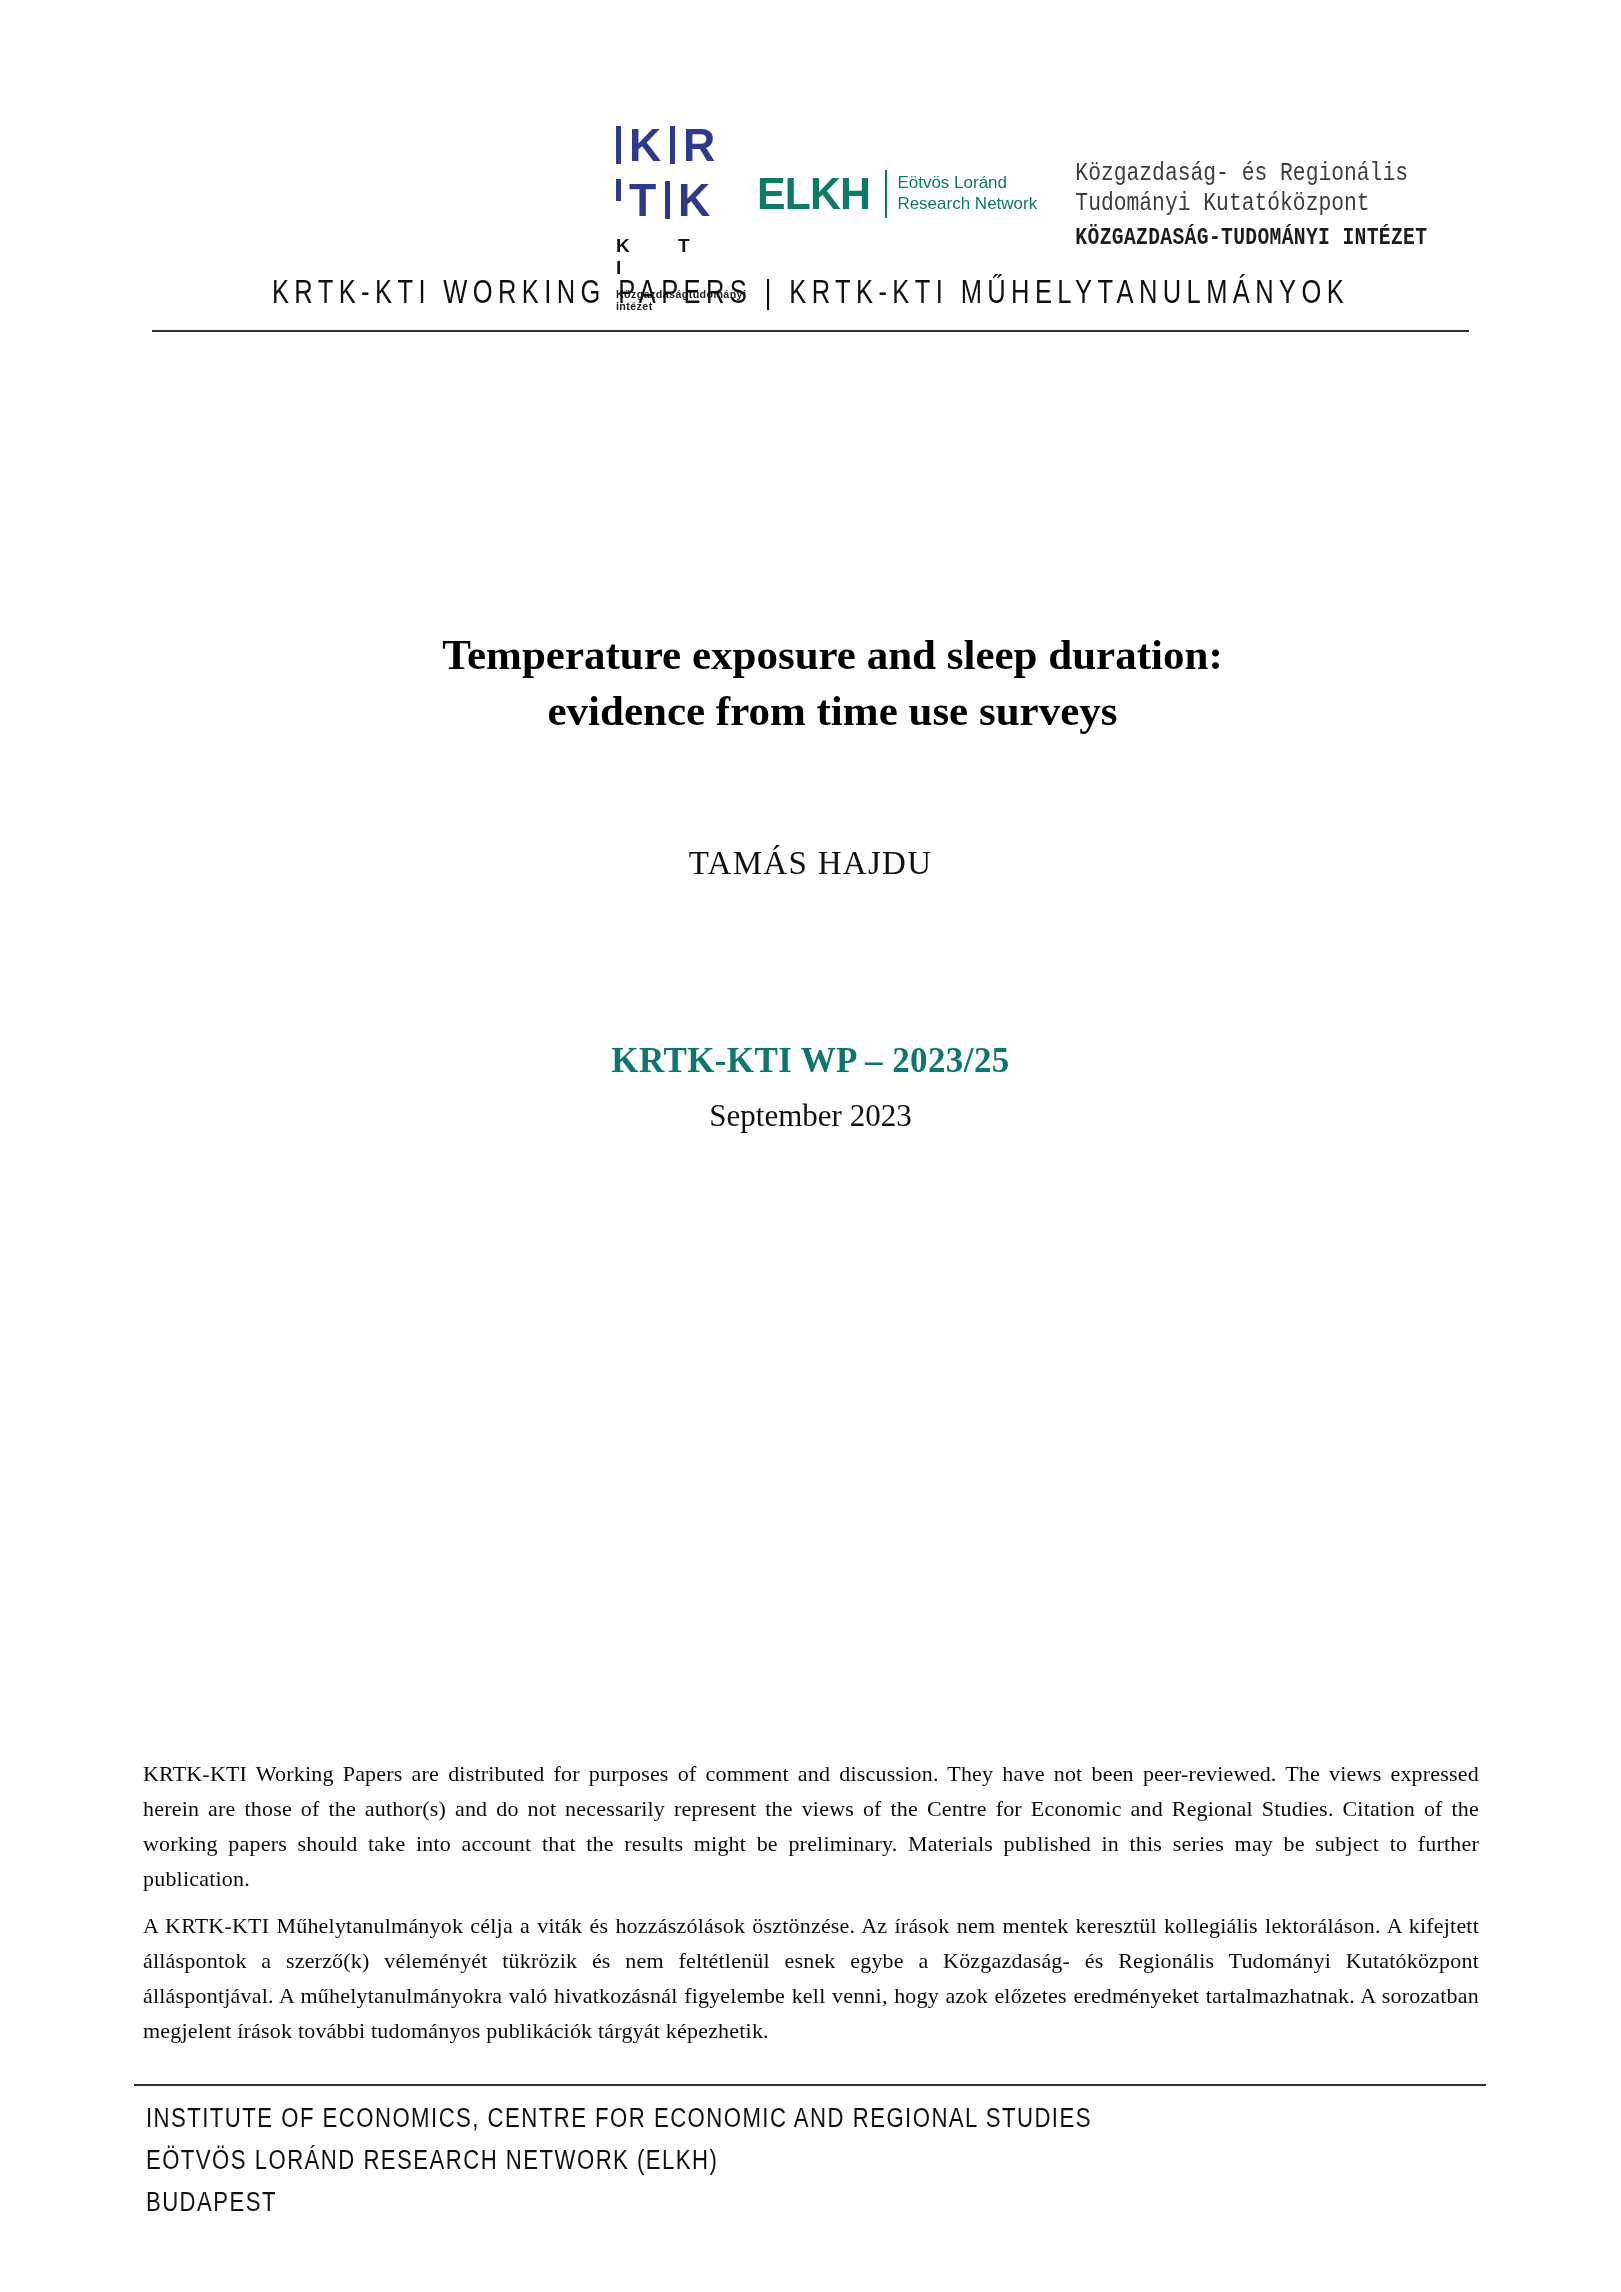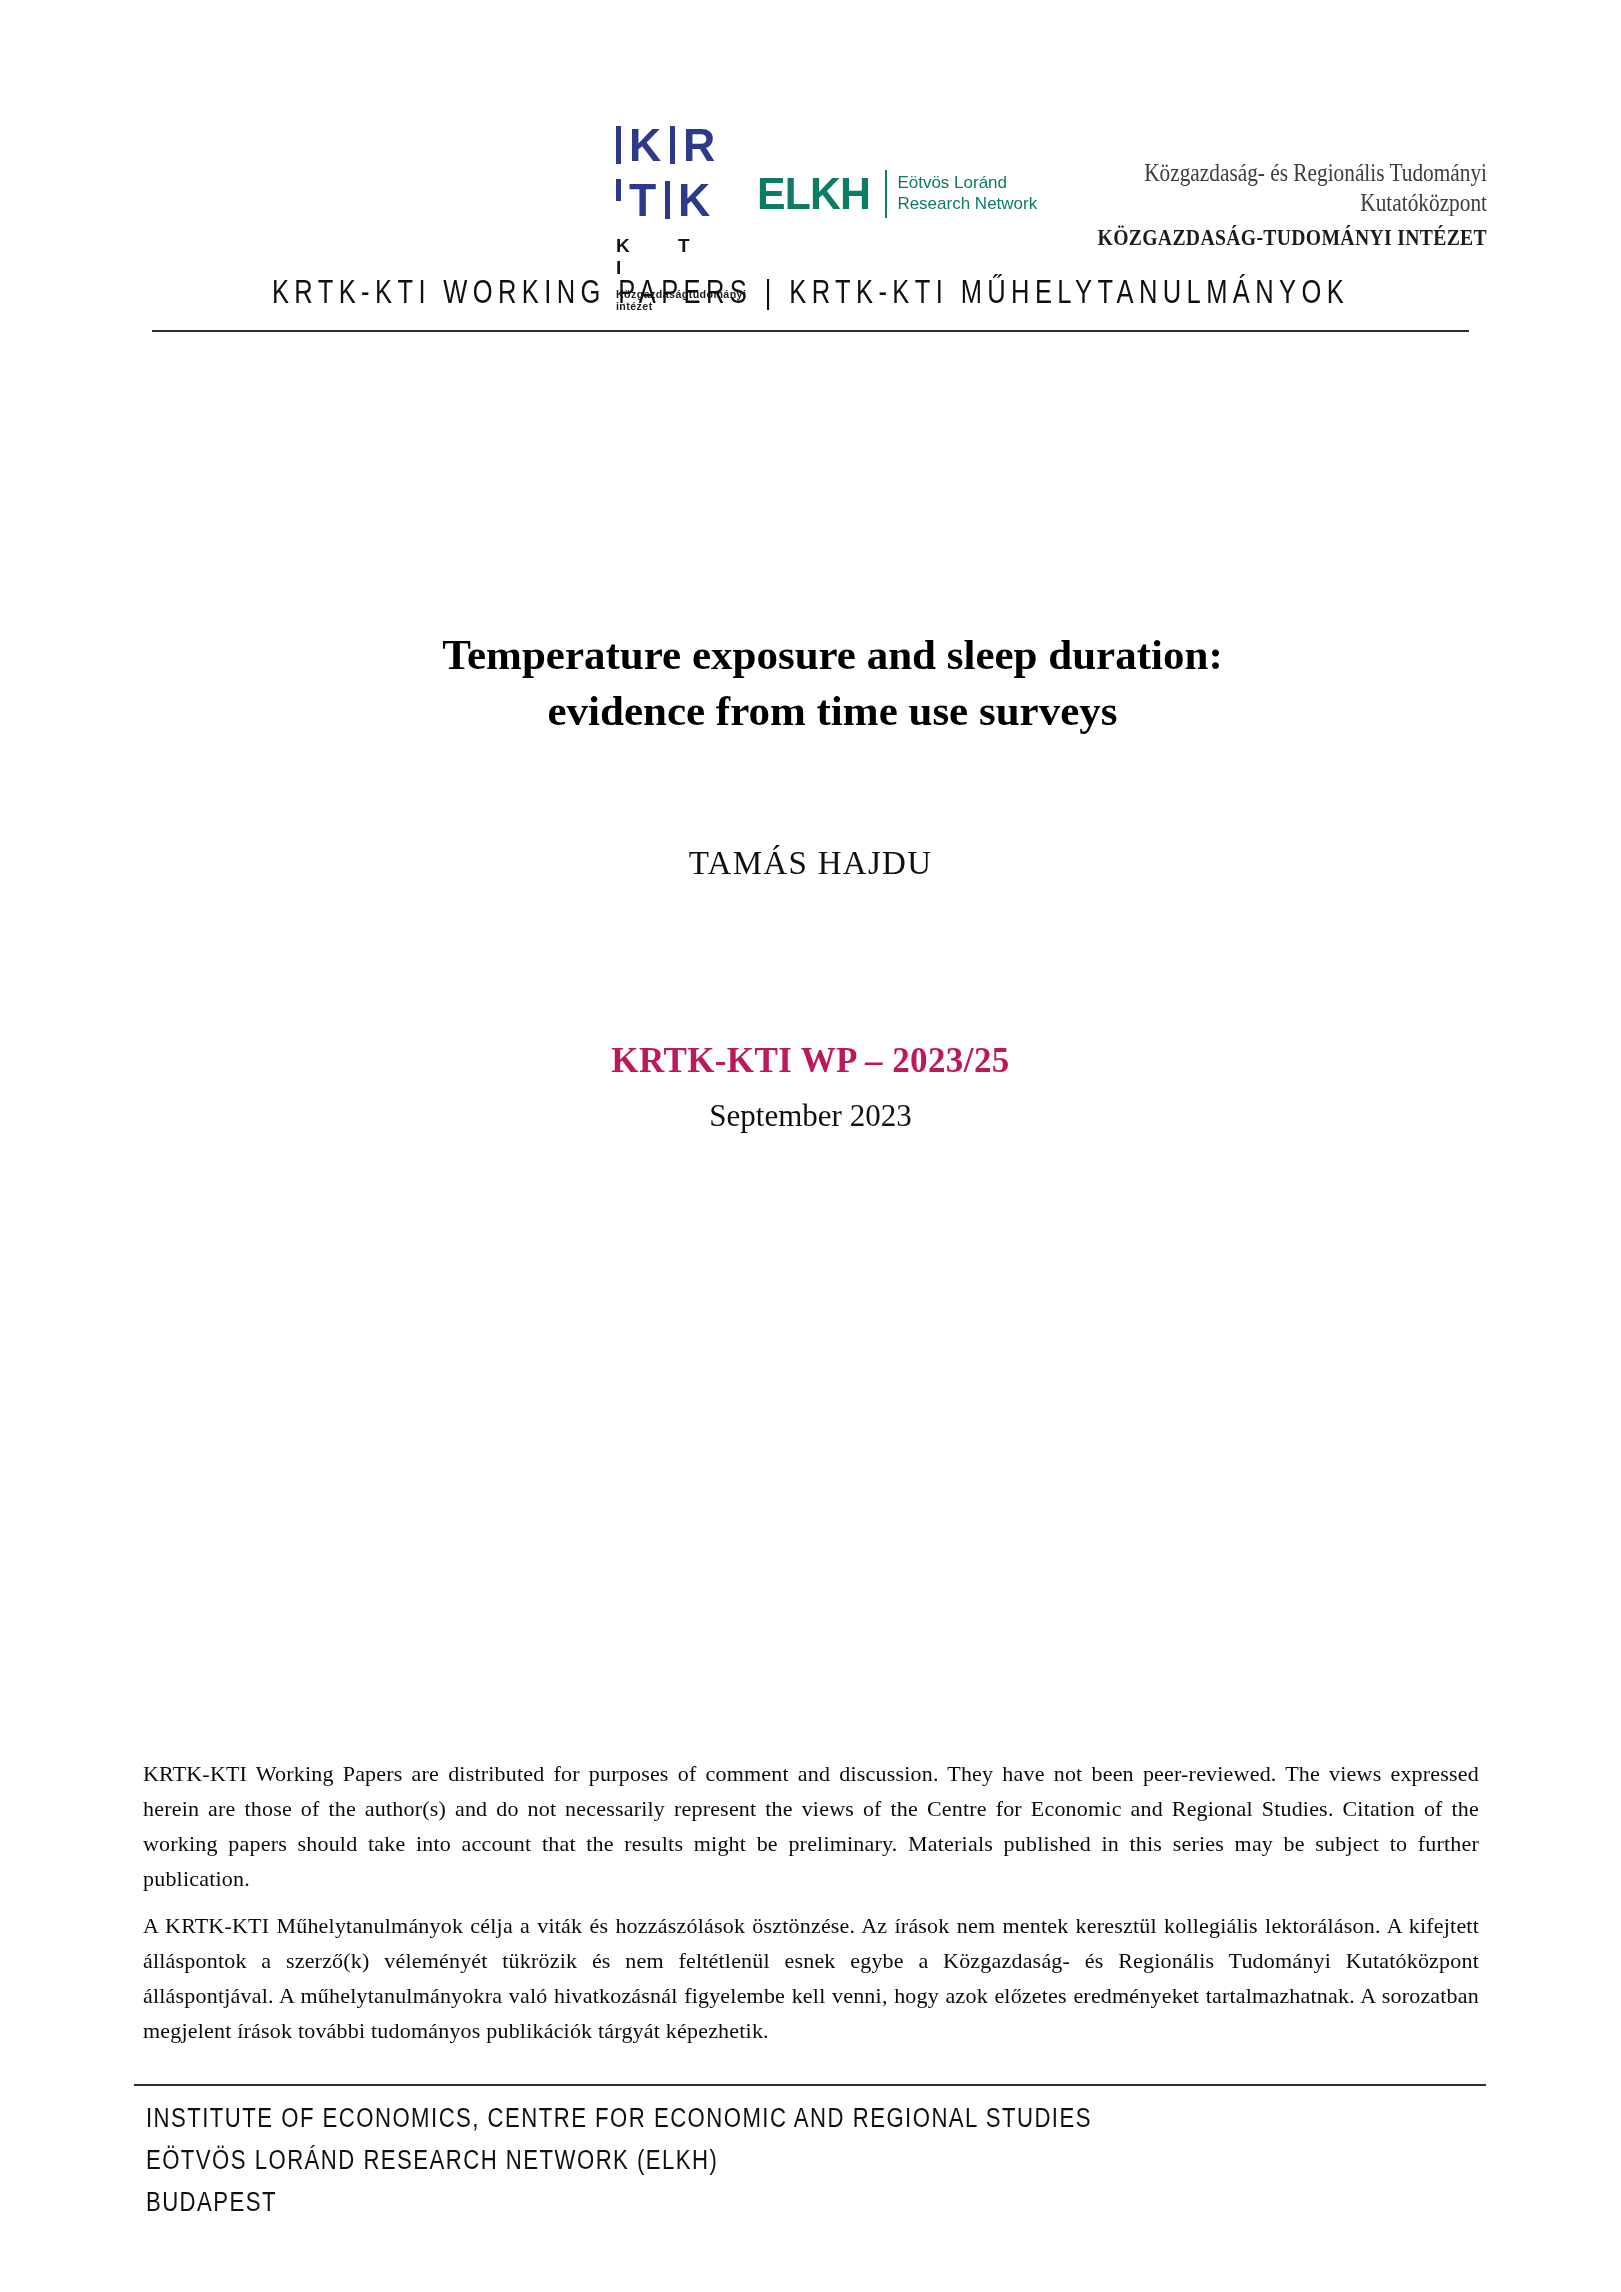--- a/index.html
+++ b/index.html
@@ -113,21 +113,21 @@
     font-size: 17px;
     line-height: 20.6px;
     font-weight: 500;
   }
 
   .inst-right {
     position: absolute;
     right: 134px;
     top: 158px;
     width: 502px;
-    text-align: right;
+    font-family: Liberation Mono, monospace;
   }
   .inst-right .l1 {
     font-size: 26px;
     color: #3d3d3d;
     transform: scaleX(0.82);
     transform-origin: right center;
   }
   .inst-right .l2 {
     margin-top: 6.3px;
     font-size: 24px;
@@ -191,21 +191,21 @@
 
   .wp-number {
     position: absolute;
     left: 0;
     right: 0;
     top: 1041px;
     text-align: center;
     font-size: 35px;
     font-weight: 700;
     letter-spacing: 0.4px;
-    color: #be185d;
+    color: #0f766e;
   }
   .wp-date {
     position: absolute;
     left: 0;
     right: 0;
     top: 1098px;
     text-align: center;
     font-size: 31px;
     color: #101010;
   }

